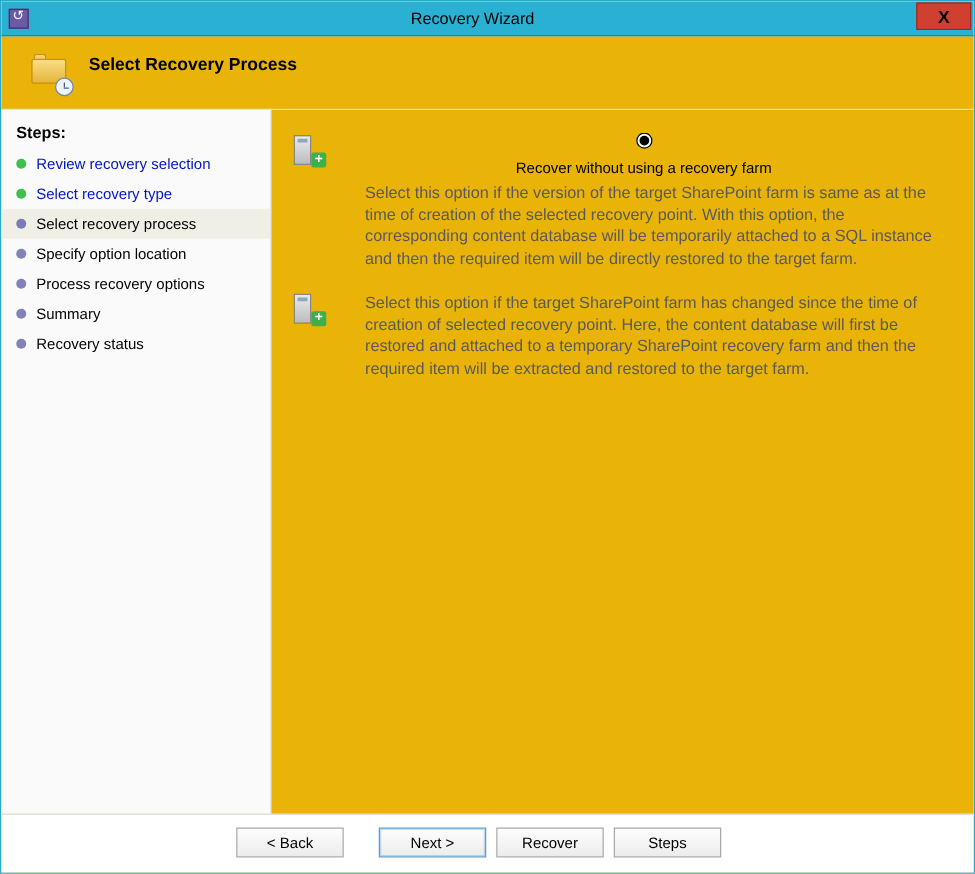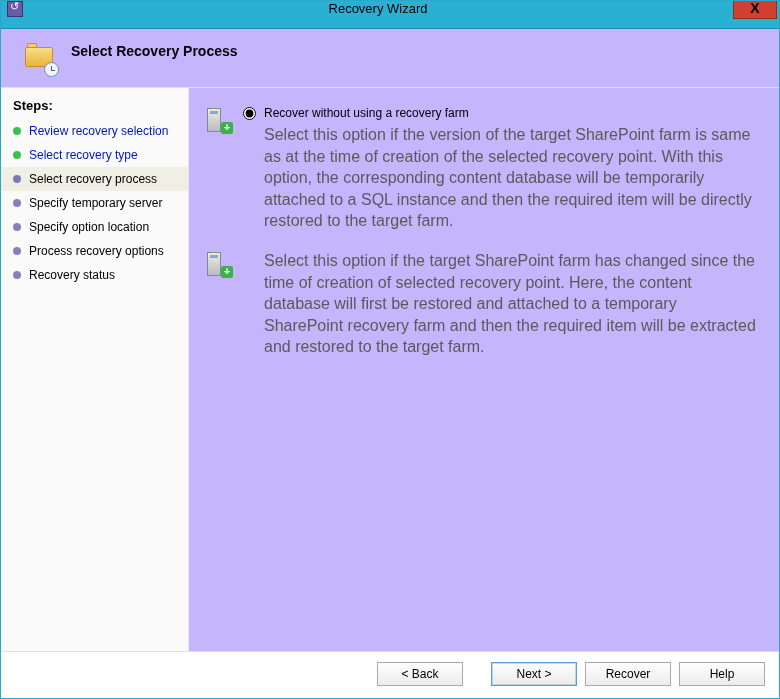--- a/index.html
+++ b/index.html
@@ -11,21 +11,21 @@
       color: #000;
       width: 780px;
       height: 699px;
       overflow: hidden;
       border: 1px solid #2aa8c7;
     }
     .titlebar {
       height: 28px;
       background: #29b0d2;
       display: flex;
-      align-items: flex-start;
+      align-items: center;
       position: relative;
       border-bottom: 1px solid #1a8aa6;
     }
     .titlebar-icon {
       width: 16px;
       height: 16px;
       margin-left: 6px;
       background: #6b5aa8;
       border: 1px solid #3e3568;
       position: relative;
@@ -53,21 +53,21 @@
       font-size: 14px;
       display: flex;
       align-items: center;
       justify-content: center;
       margin-right: 2px;
       margin-top: -4px;
       border: 1px solid #9a2a1c;
       cursor: pointer;
     }
     .window-body {
-      background: #c4b5fd;
+      background: #eab308;
       height: calc(100% - 28px);
       display: flex;
       flex-direction: column;
     }
     .header {
       display: flex;
       padding: 14px 16px 14px 22px;
       border-bottom: 1px solid #e0e0e0;
       gap: 14px;
       align-items: flex-start;
@@ -127,21 +127,21 @@
       margin: 0;
       font-size: 12px;
       color: #000;
     }
     .content {
       flex: 1;
       display: flex;
       min-height: 0;
     }
     .sidebar {
-      width: 188px;
+      width: 216px;
       background: #fafafa;
       border-right: 1px solid #e6e6e6;
       padding: 10px 0;
     }
     .sidebar-title {
       font-weight: bold;
       padding: 0 12px 6px 12px;
       font-size: 13px;
     }
     .step {
@@ -202,42 +202,43 @@
       line-height: 11px;
       text-align: center;
       font-weight: bold;
     }
     .opt-body { flex: 1; }
     .radio-row {
       display: flex;
       align-items: center;
       gap: 8px;
       margin-bottom: 4px;
+      flex-direction: column;
     }
     .radio-row input[type=radio] {
       margin: 0;
       width: 13px; height: 13px;
       accent-color: #000;
     }
     .radio-row label {
       font-size: 12px;
       color: #000;
       cursor: pointer;
     }
     .opt-desc {
-      font-size: 16px;
+      font-size: 13px;
       color: #5a5a5a;
       line-height: 1.35;
       padding-left: 21px;
     }
     .footer {
       border-top: 1px solid #e0e0e0;
       padding: 10px 14px 12px 0;
       display: flex;
-      justify-content: flex-end;
+      justify-content: center;
       gap: 8px;
       background: #fff;
     }
     .btn {
       min-width: 86px;
       height: 24px;
       background: linear-gradient(#fdfdfd, #ececec);
       border: 1px solid #a9a9a9;
       font-size: 12px;
       cursor: pointer;
@@ -282,29 +283,29 @@
       <div class="step link">
         <span class="bullet done"></span>
         <span>Select recovery type</span>
       </div>
       <div class="step current">
         <span class="bullet current"></span>
         <span>Select recovery process</span>
       </div>
       <div class="step">
         <span class="bullet pending"></span>
-        <span>Specify temporary server</span>
-      </div>
-      <div class="step">
-        <span class="bullet pending"></span>
         <span>Specify option location</span>
       </div>
       <div class="step">
         <span class="bullet pending"></span>
         <span>Process recovery options</span>
+      </div>
+      <div class="step">
+        <span class="bullet pending"></span>
+        <span>Summary</span>
       </div>
       <div class="step">
         <span class="bullet pending"></span>
         <span>Recovery status</span>
       </div>
     </div>
 
     <div class="main">
 
       <div class="option">
@@ -331,16 +332,16 @@
         </div>
       </div>
 
     </div>
   </div>
 
   <div class="footer">
     <button class="btn">&lt; Back</button>
     <button class="btn default">Next &gt;</button>
     <button class="btn">Recover</button>
-    <button class="btn">Help</button>
+    <button class="btn">Steps</button>
   </div>
 
 </div>
 
 </body></html>

